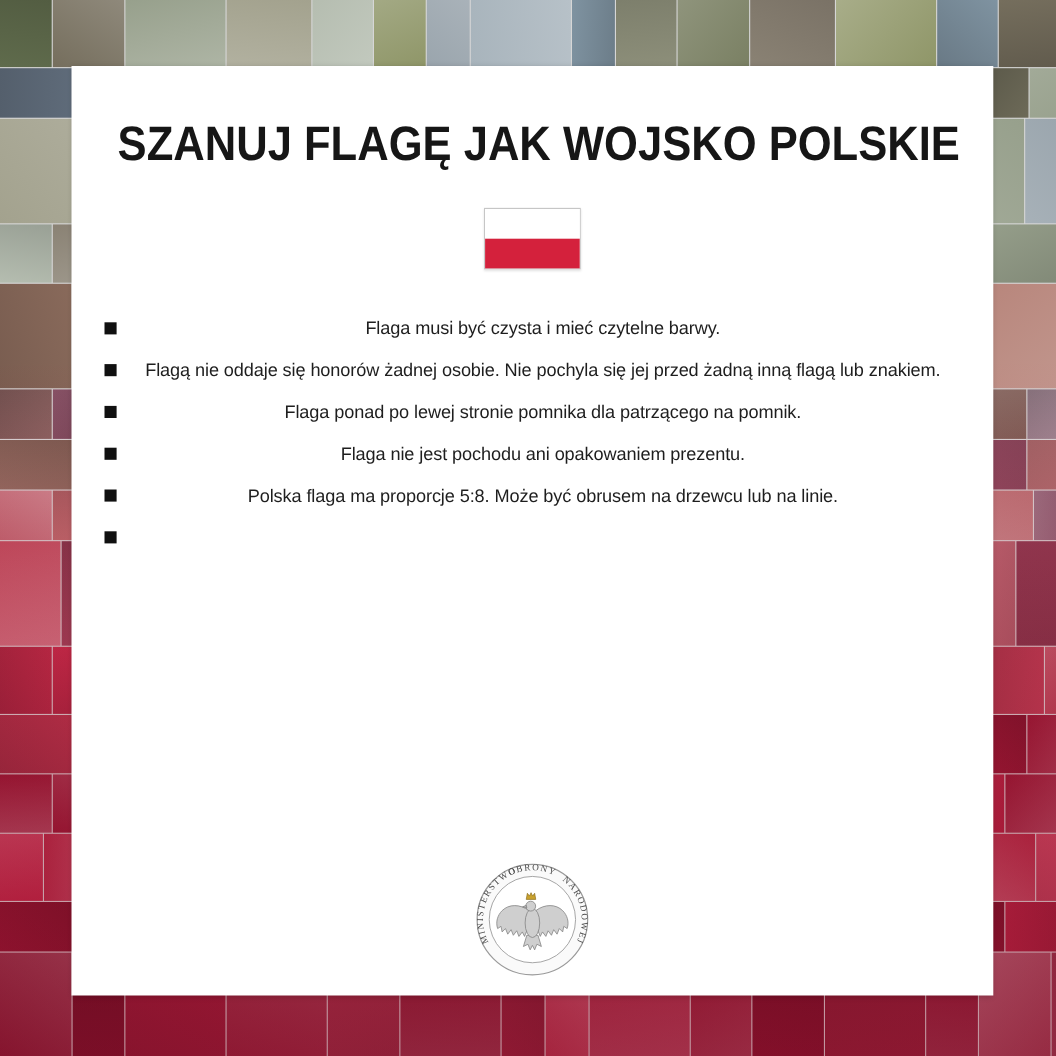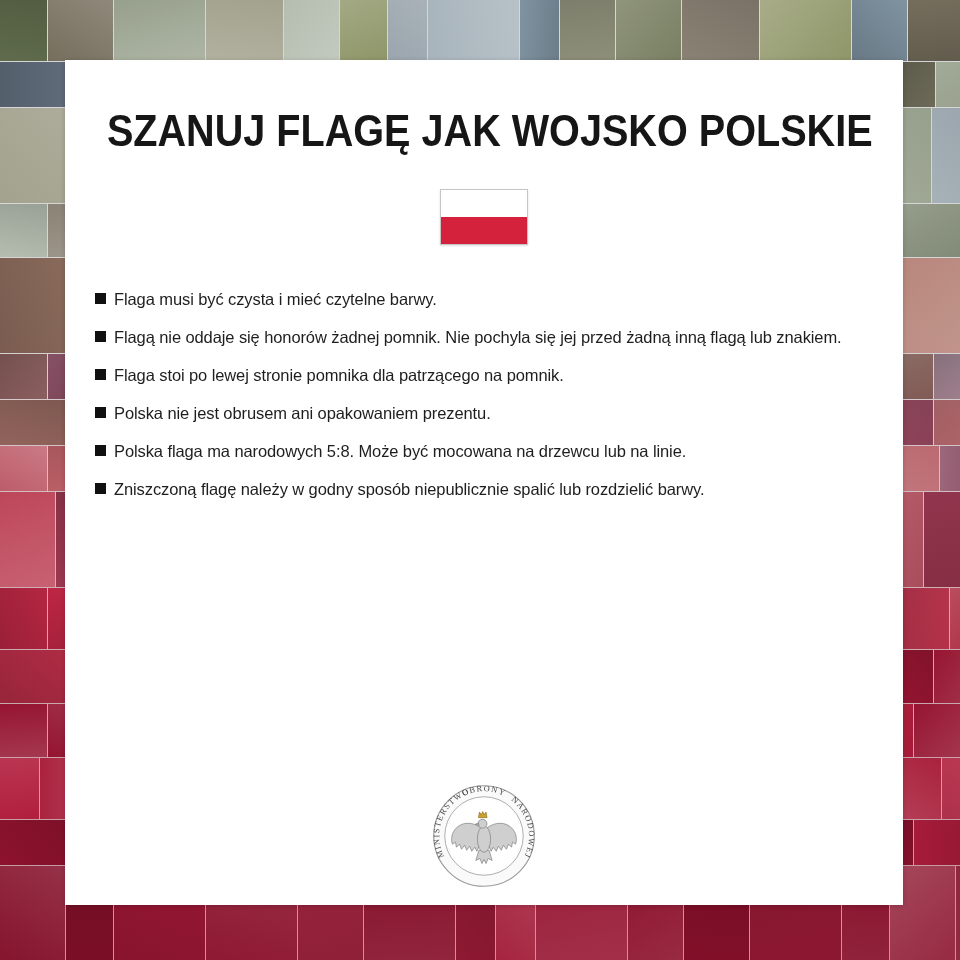--- a/index.html
+++ b/index.html
@@ -66,20 +66,21 @@
     padding: 0;
   }
   .rule {
     position: relative;
     padding-left: 19px;
     margin-bottom: 12px;
     font-size: 16.5px;
     line-height: 26px;
     letter-spacing: -0.1px;
     color: #1e1e1e;
+    text-align: center;
   }
   .bullet {
     position: absolute;
     left: 0;
     top: 7px;
     width: 11px;
     height: 11px;
     background: #101010;
   }
   .emblem {
@@ -345,26 +346,25 @@
 
     <h1 class="title">SZANUJ FLAGĘ JAK WOJSKO POLSKIE</h1>
 
     <div class="flag">
       <div class="flag-top" style="background: rgb(255, 255, 255);"></div>
       <div class="flag-bottom" style="background: rgb(212, 33, 60);"></div>
     </div>
 
     <ul class="rules">
         <li class="rule"><span class="bullet"></span><span>Flaga musi być czysta i mieć czytelne barwy.</span></li>
-        <li class="rule"><span class="bullet"></span><span>Flagą nie oddaje się honorów żadnej pomnik. Nie pochyla się jej przed żadną inną flagą lub znakiem.</span></li>
-        <li class="rule"><span class="bullet"></span><span>Flaga stoi po lewej stronie pomnika dla patrzącego na pomnik.</span></li>
-        <li class="rule"><span class="bullet"></span><span>Polska nie jest obrusem ani opakowaniem prezentu.</span></li>
-        <li class="rule"><span class="bullet"></span><span>Polska flaga ma narodowych 5:8. Może być mocowana na drzewcu lub na linie.</span></li>
+        <li class="rule"><span class="bullet"></span><span>Flagą nie oddaje się honorów żadnej osobie. Nie pochyla się jej przed żadną inną flagą lub znakiem.</span></li>
+        <li class="rule"><span class="bullet"></span><span>Flaga ponad po lewej stronie pomnika dla patrzącego na pomnik.</span></li>
+        <li class="rule"><span class="bullet"></span><span>Flaga nie jest pochodu ani opakowaniem prezentu.</span></li>
+        <li class="rule"><span class="bullet"></span><span>Polska flaga ma proporcje 5:8. Może być obrusem na drzewcu lub na linie.</span></li>
         <li class="rule"><span class="bullet"></span></li>
-        <li class="rule"><span class="bullet"></span><span>Zniszczoną flagę należy w godny sposób niepublicznie spalić lub rozdzielić barwy.</span></li>
       </ul>
 
     <svg class="emblem" viewBox="0 0 104 104">
       <circle cx="52" cy="52" r="49.3" fill="#fafafa" stroke="#9a9a9a" stroke-width="1.1"></circle>
       <circle cx="52" cy="52" r="38.5" fill="#ffffff" stroke="#9c9c9c" stroke-width="0.8"></circle>
       <defs>
         <path id="ringPath" d="M 13.9 74 A 44 44 0 1 1 90.1 74" fill="none"></path>
       </defs>
       <text class="ring-text">
         <textPath href="#ringPath" startOffset="2">MINISTERSTWO</textPath>

